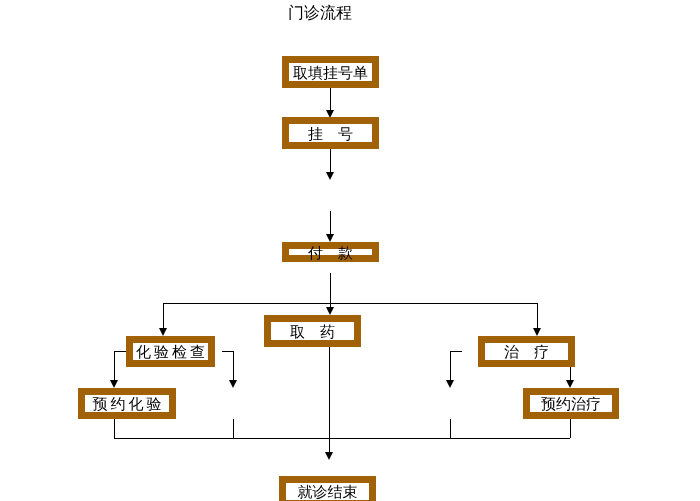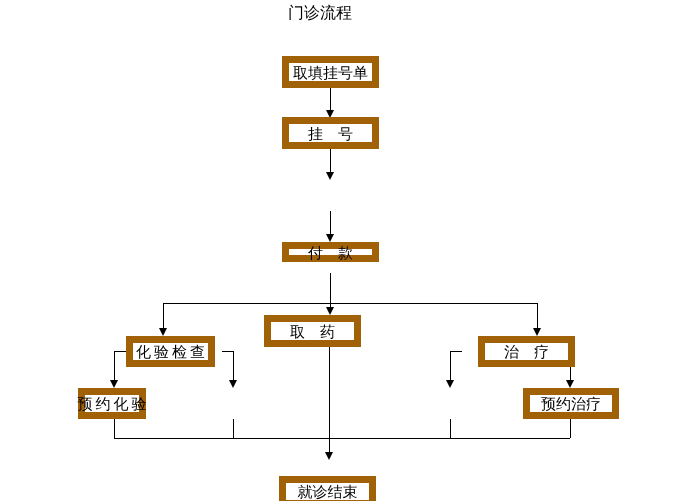--- a/index.html
+++ b/index.html
@@ -126,21 +126,21 @@
 
 
   <div class="node" style="left:282px; top:242px; width:97px; height:20px;">付　款</div>
 
   <div class="node" style="left:264px; top:315px; width:97px; height:32px;">取　药</div>
 
   <div class="node ls" style="left:126px; top:336px; width:89px; height:31px;">化验检查</div>
 
   <div class="node" style="left:462px; top:336px; width:97px; height:31px;margin-left:16px;">治　疗</div>
 
-  <div class="node ls" style="left:78px;  top:388px; width:68px; height:31px;">预约化验</div>
+  <div class="node ls" style="left:78px;  top:388px; width:98px; height:31px;">预约化验</div>
 
 
 
   <div class="node" style="left:523px; top:388px; width:96px; height:31px;text-align:right;">预约治疗</div>
 
   <div class="node" style="left:279px; top:476px; width:97px; height:31px;">就诊结束</div>
 
 </div>
 
 </body></html>

